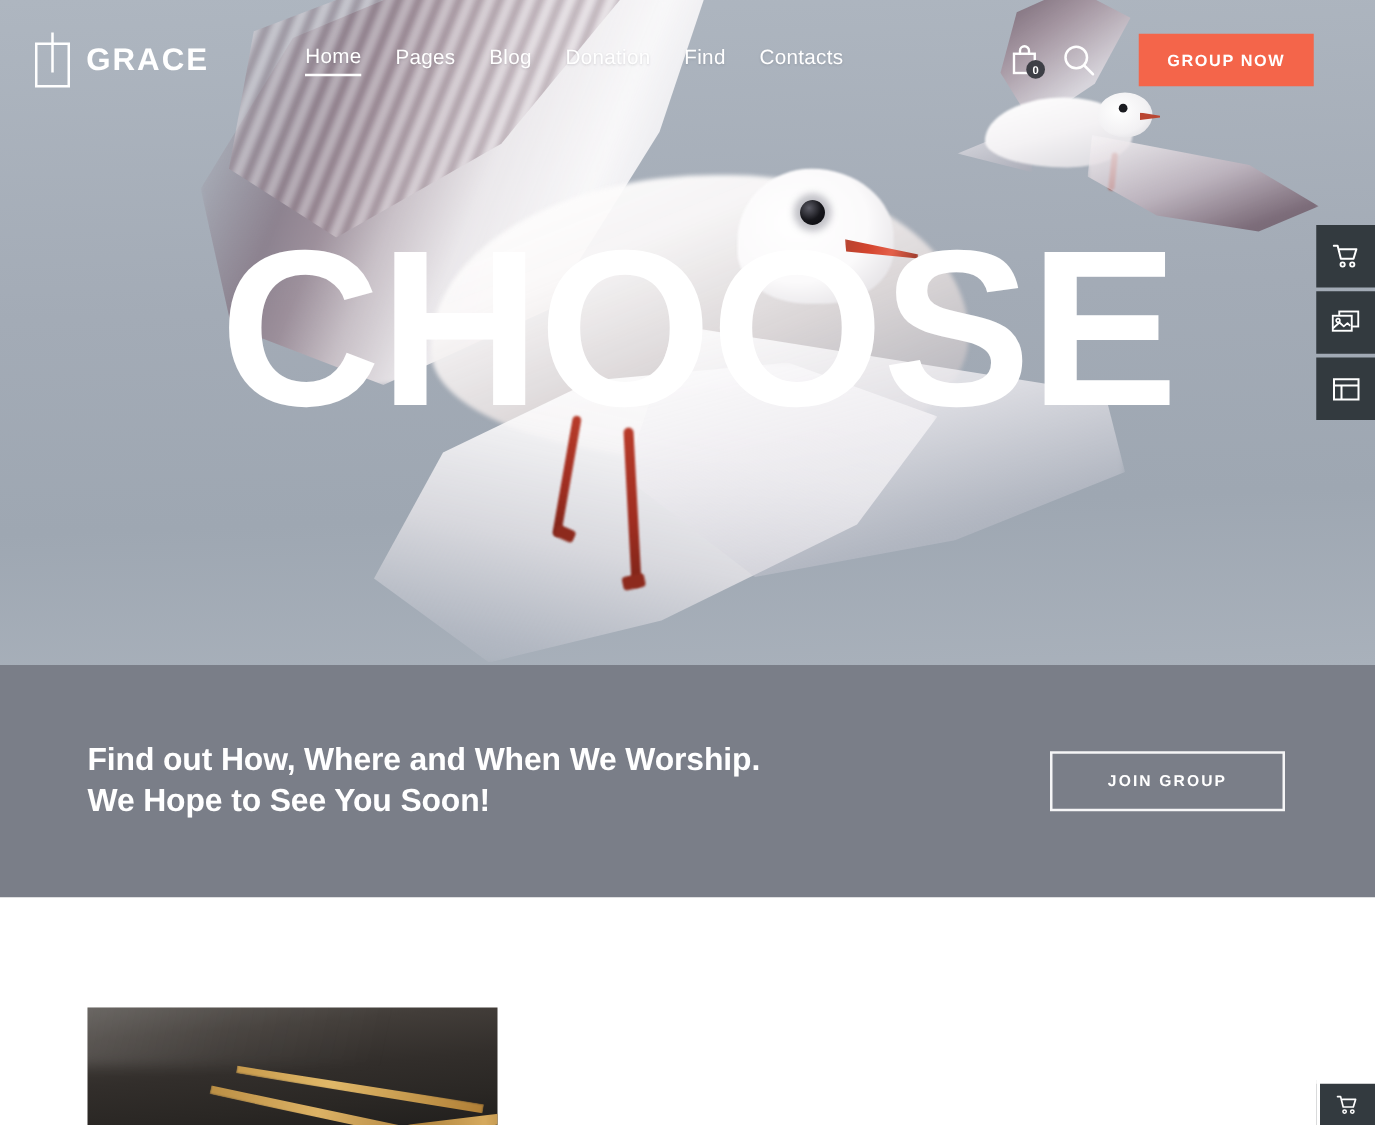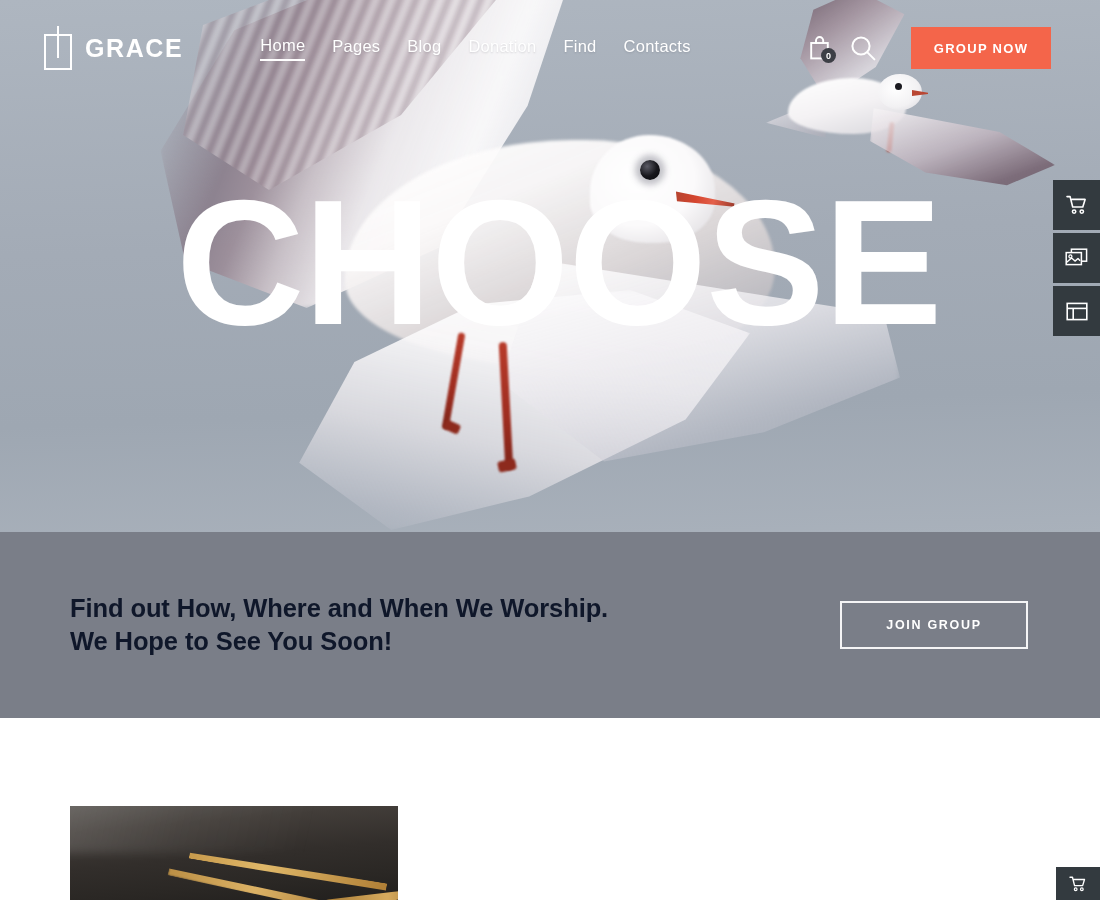--- a/index.html
+++ b/index.html
@@ -150,21 +150,21 @@
     clip-path:polygon(100% 0,100% 100%,0 62%);
     filter:blur(2px);
   }
   .gf-leg { position:absolute; left:128px; top:132px; width:5px; height:30px; background:#a93827; border-radius:3px; filter:blur(.8px); transform:rotate(6deg); }
 
   
   .header {
     position:absolute; left:0; top:0; width:1100px; height:96px;
     display:flex; align-items:center; z-index:40;
   }
-  .brand { display:flex; align-items:center; gap:13px; margin-left:44px; }
+  .brand { display:flex; align-items:center; gap:13px; margin-left:28px; }
   .brand-mark { position:relative; width:28px; height:44px; }
   .brand-mark .bm-box {
     position:absolute; left:0; bottom:0; width:28px; height:36px;
     border:2px solid #ffffff;
   }
   .brand-mark .bm-stem {
     position:absolute; left:13px; top:0; width:2px; height:32px; background:#ffffff;
   }
   .brand-name {
     color:#ffffff; font-size:25px; font-weight:bold; letter-spacing:1.6px;
@@ -218,21 +218,21 @@
   }
 
   
   .cta-band {
     position:absolute; left:0; top:532px; width:1100px; height:186px;
     background:#7a7e88;
     display:flex; align-items:center;
   }
   .cta-text {
     margin-left:70px;
-    color:#0f172a; font-size:25.5px; font-weight:bold; line-height:1.3;
+    color:#ffffff; font-size:25.5px; font-weight:bold; line-height:1.3;
     letter-spacing:-.1px;
   }
   .cta-btn {
     margin-left:auto; margin-right:72px;
     width:188px; height:48px;
     border:2px solid rgba(255,255,255,.92); background:transparent;
     color:#ffffff; font-size:12.5px; font-weight:bold; letter-spacing:1.7px;
     display:flex; align-items:center; justify-content:center;
     cursor:pointer; font-family:"Liberation Sans", sans-serif;
   }

